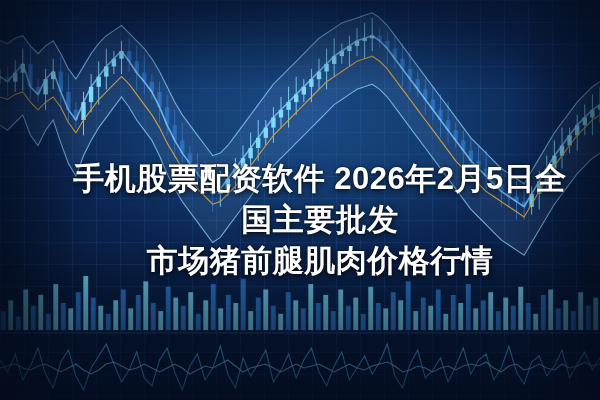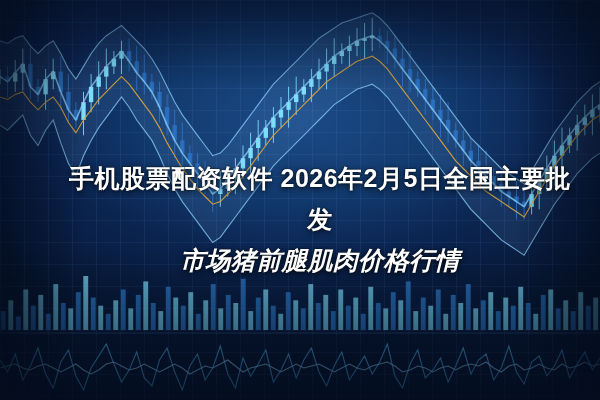--- a/index.html
+++ b/index.html
@@ -57,30 +57,30 @@
   }
 
   
   .headline {
     position: absolute;
     left: 0;
     right: 0;
     top: 158px;
     text-align: center;
     color: #ffffff;
-    font-size: 25px;
+    font-size: 31px;
     line-height: 41px;
     font-weight: 700;
     letter-spacing: 0.5px;
     text-shadow: 0 2px 6px rgba(0,0,0,0.75), 0 0 2px rgba(0,0,0,0.9);
     padding: 0 22px;
     z-index: 40;
     margin-left: 40px;
   }
-  .headline .l2 { display: block; font-style: italic; }
+  .headline .l2 { display: block; }
 </style>
 </head>
 <body>
 
 <div id="stage">
 
   <div class="bg-base"></div>
   <div class="grid-v"></div>
   <div class="grid-h"></div>
 

